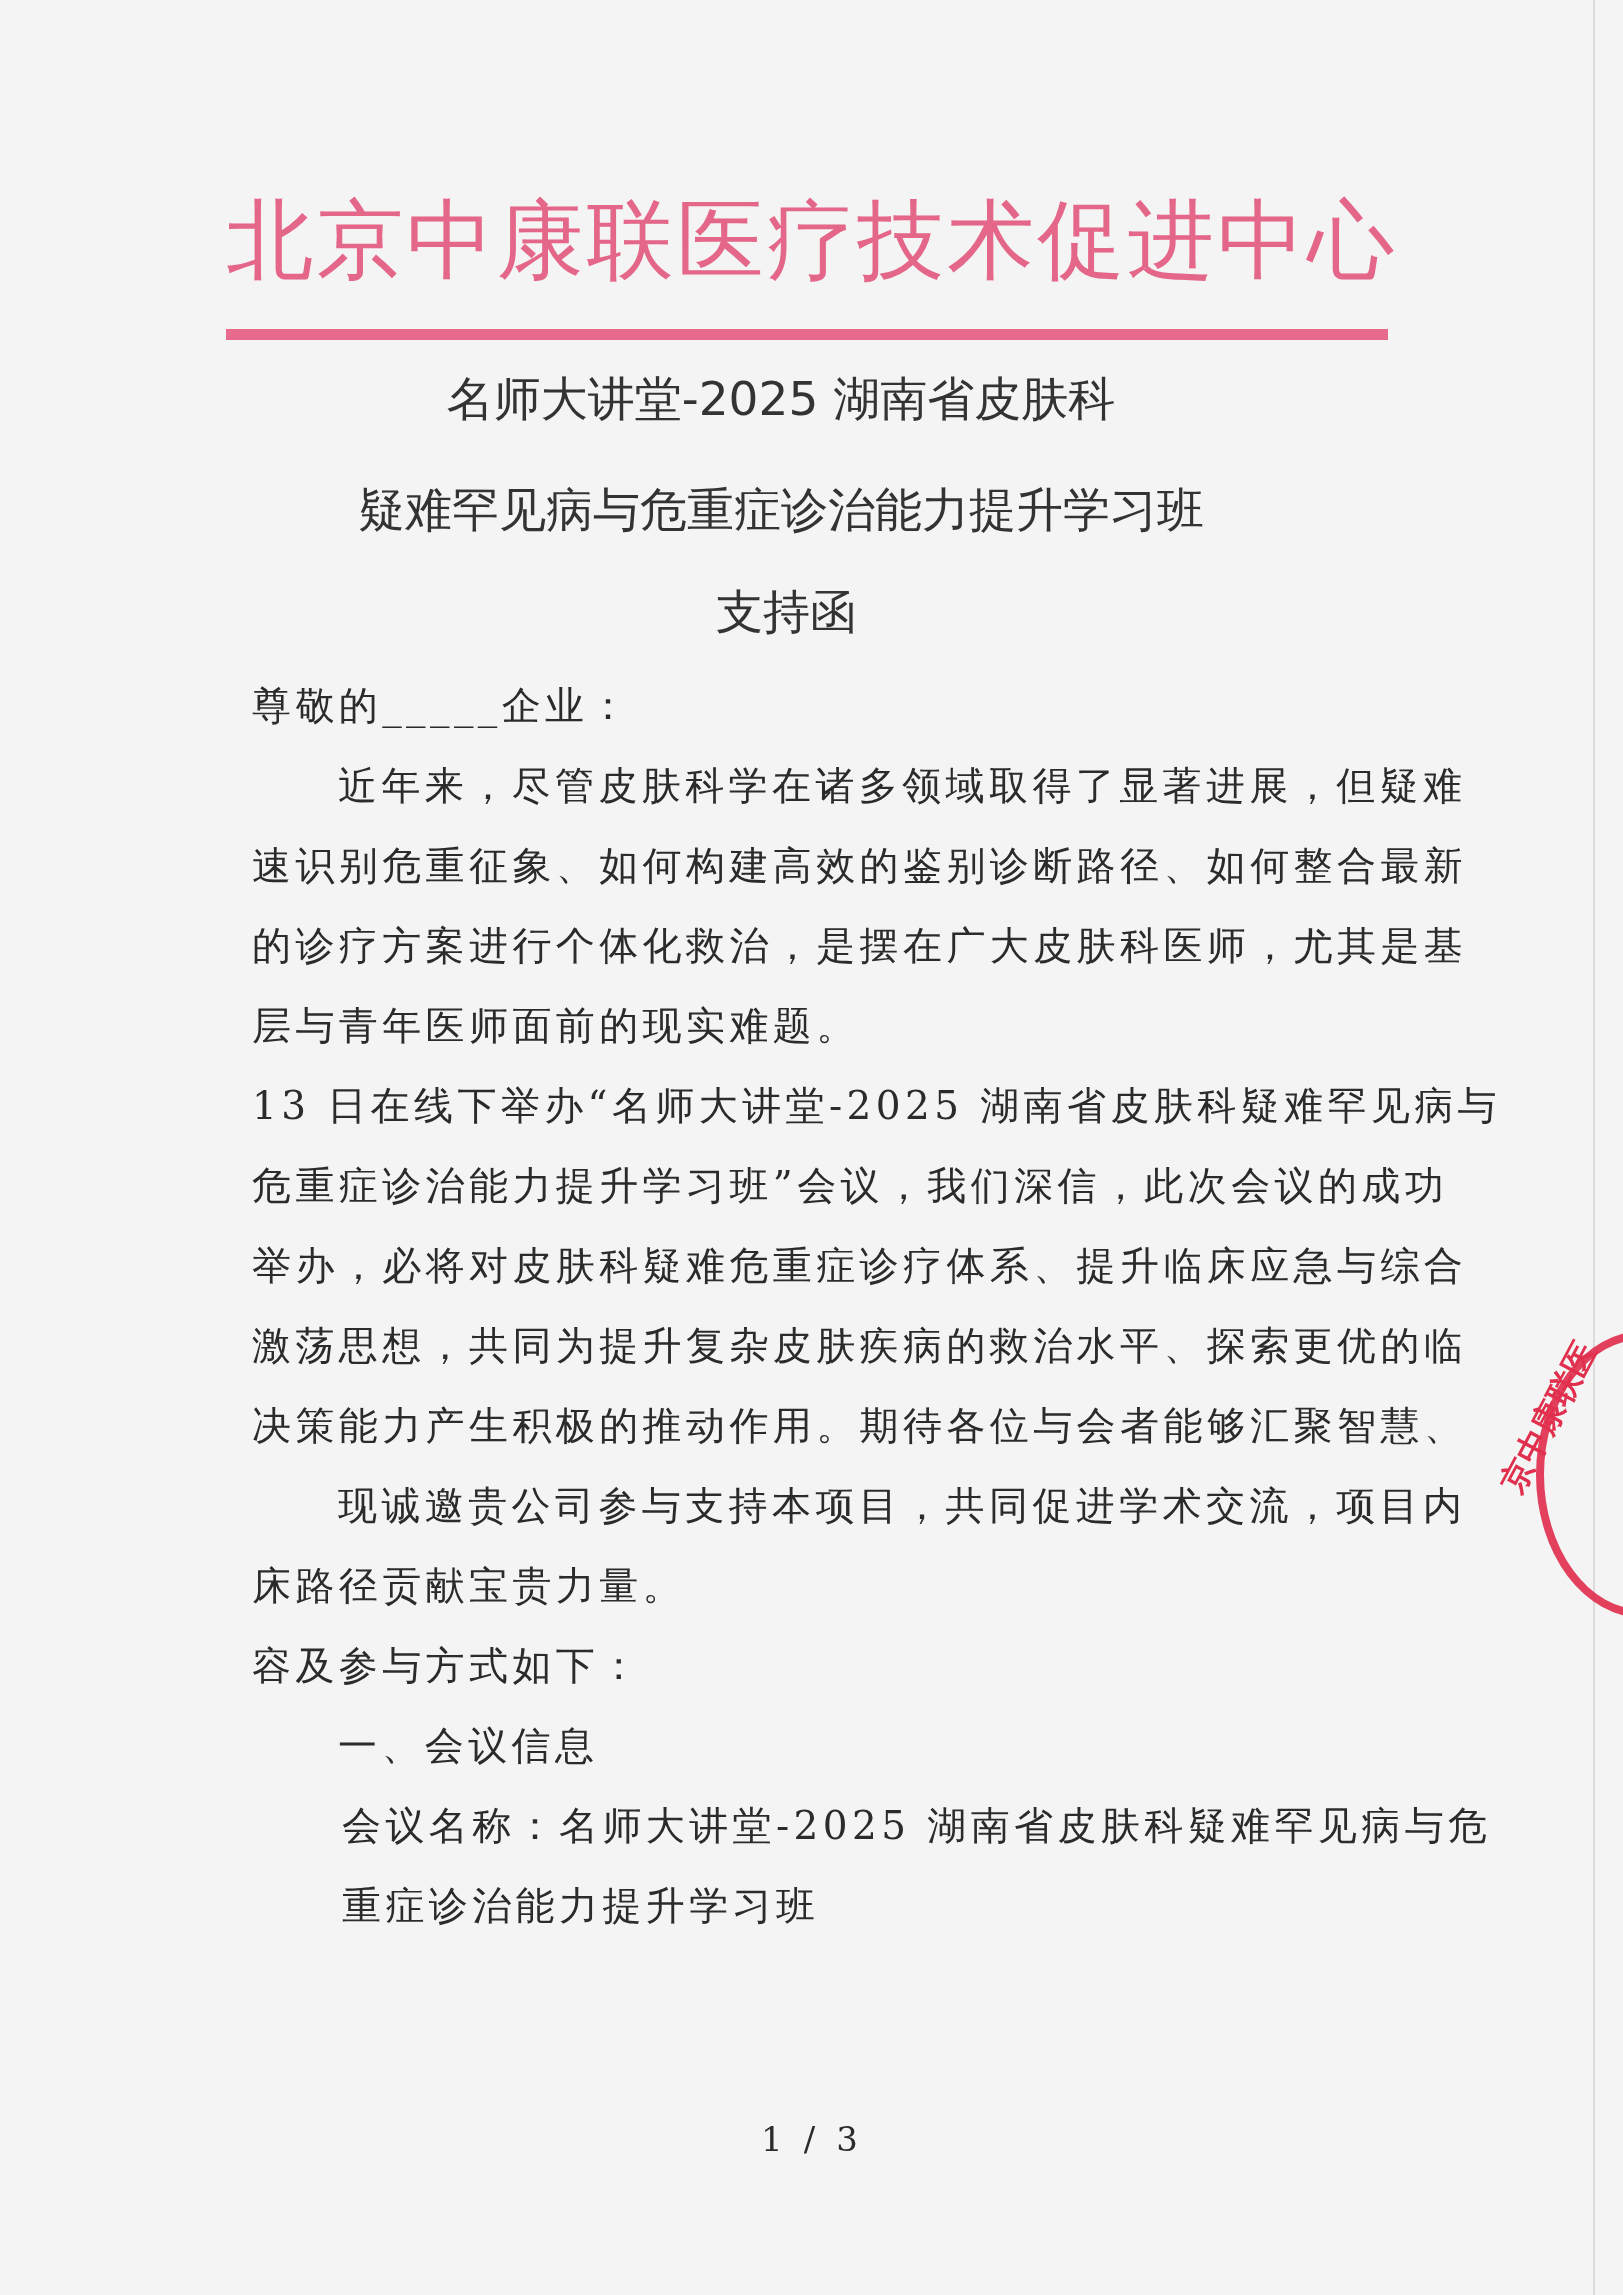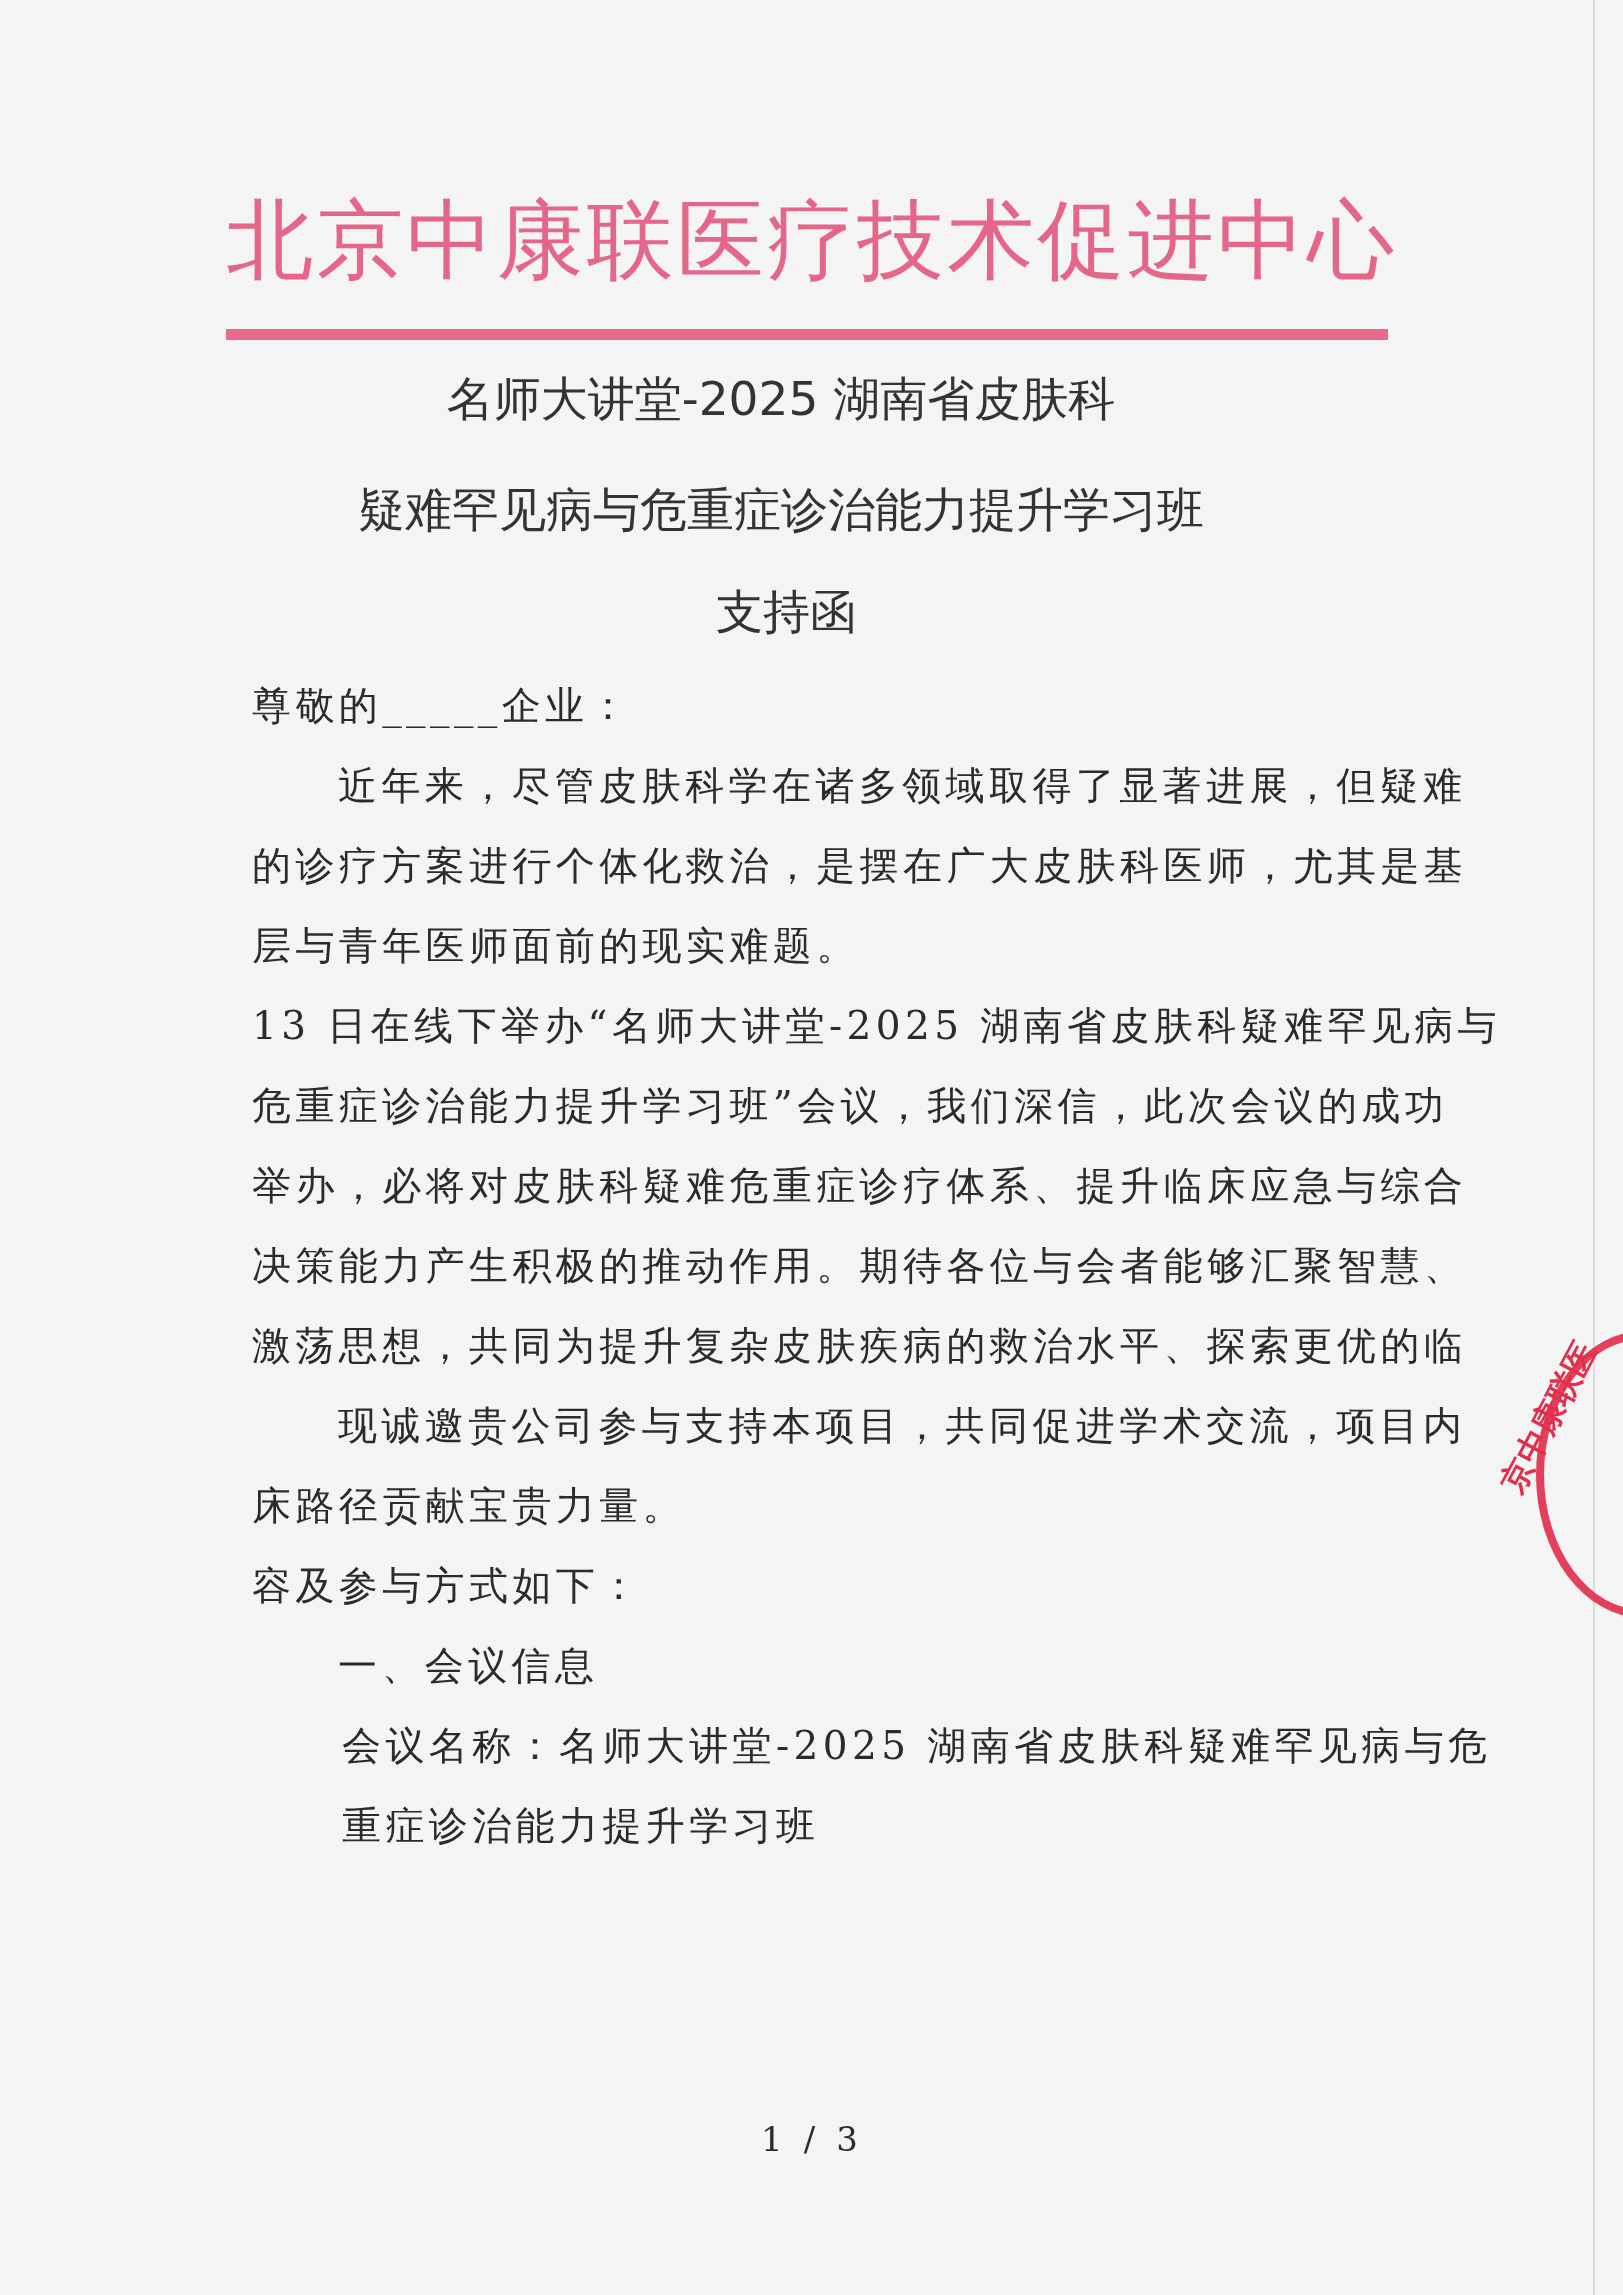--- a/index.html
+++ b/index.html
@@ -66,28 +66,29 @@
 <div class="letterhead-rule"></div>
 
 <div class="doc-title t1">名师大讲堂-2025 湖南省皮肤科</div>
 <div class="doc-title t2">疑难罕见病与危重症诊治能力提升学习班</div>
 <div class="doc-title t3">支持函</div>
 
 <div class="body-text" style="top:666px;">
   <div class="line">尊敬的_____企业：</div>
 
   <div class="line indent">近年来，尽管皮肤科学在诸多领域取得了显著进展，但疑难</div>
+  <div class="line">速识别危重征象、如何构建高效的鉴别诊断路径、如何整合最新</div>
   <div class="line">的诊疗方案进行个体化救治，是摆在广大皮肤科医师，尤其是基</div>
   <div class="line">层与青年医师面前的现实难题。</div>
 
   <div class="line">13 日在线下举办“名师大讲堂-2025 湖南省皮肤科疑难罕见病与</div>
   <div class="line">危重症诊治能力提升学习班”会议，我们深信，此次会议的成功</div>
   <div class="line">举办，必将对皮肤科疑难危重症诊疗体系、提升临床应急与综合</div>
+  <div class="line">激荡思想，共同为提升复杂皮肤疾病的救治水平、探索更优的临</div>
   <div class="line">决策能力产生积极的推动作用。期待各位与会者能够汇聚智慧、</div>
-  <div class="line">激荡思想，共同为提升复杂皮肤疾病的救治水平、探索更优的临</div>
   <div class="line indent">现诚邀贵公司参与支持本项目，共同促进学术交流，项目内</div>
 
   <div class="line">床路径贡献宝贵力量。</div>
   <div class="line">容及参与方式如下：</div>
 
   <div class="line indent">一、会议信息</div>
   <div class="line sub-indent">会议名称：名师大讲堂-2025 湖南省皮肤科疑难罕见病与危</div>
   <div class="line sub-indent">重症诊治能力提升学习班</div>
 </div>
 

